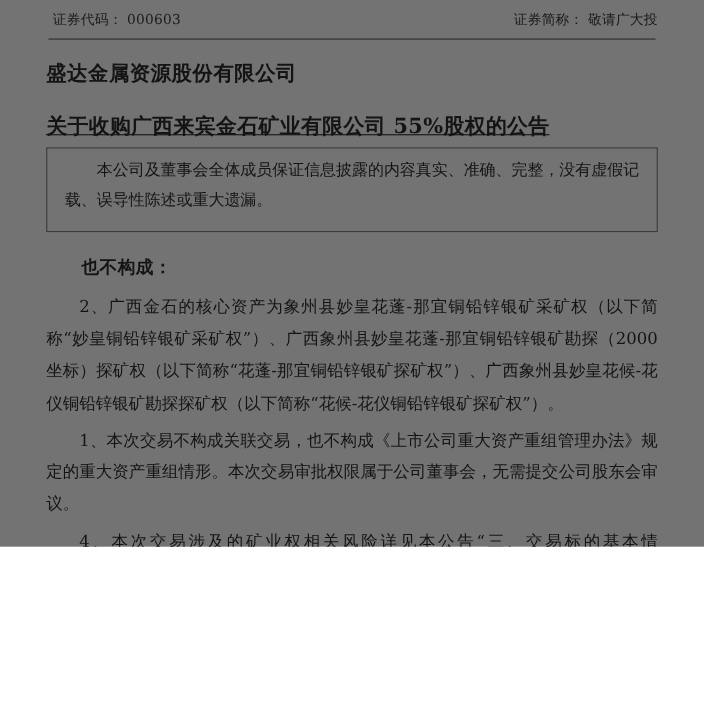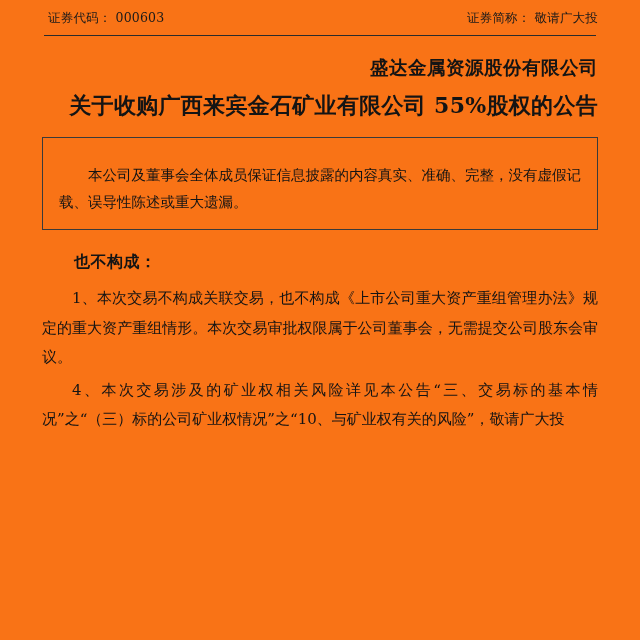--- a/index.html
+++ b/index.html
@@ -10,24 +10,24 @@
   body {
     width: 640px;
     height: 640px;
     overflow: hidden;
     font-family: "DejaVu Serif", "Liberation Serif", serif;
     color: #141414;
   }
   .page {
     position: relative;
     width: 640px;
-    height: 640px;
+    height: 497px;
     box-sizing: border-box;
     padding: 0 42px;
-    background: #f97316;
+    background: #737373;
   }
   
   .meta-row {
     display: flex;
     justify-content: space-between;
     align-items: baseline;
     font-size: 12.5px;
     letter-spacing: 0.2px;
     padding-top: 10px;
     white-space: nowrap;
@@ -44,41 +44,42 @@
 
   .rule {
     height: 1px;
     background: #2b2b2b;
     margin-top: 8px;
     margin-left: 2px;
     margin-right: 2px;
   }
 
   .title-block {
-    text-align: right;
+    text-align: left;
     margin-top: 18px;
   }
   .title-main {
     font-size: 18.5px;
     font-weight: bold;
     letter-spacing: 0.5px;
     line-height: 1.5;
   }
   .title-sub {
-    font-size: 22px;
+    font-size: 19px;
     font-weight: bold;
     letter-spacing: 0.3px;
     line-height: 1.5;
-    margin-top: 7px;
+    margin-top: 19px;
+    text-decoration: underline;
   }
 
   .notice-box {
-    margin-top: 15px;
+    margin-top: 5px;
     border: 1px solid #3a3a3a;
-    padding: 24px 16px 14px 16px;
+    padding: 7px 16px 14px 16px;
     font-size: 14.5px;
     line-height: 1.85;
     text-align: justify;
   }
   .notice-box p {
     margin: 0;
     text-indent: 2em;
   }
 
   .section-title {
@@ -126,17 +127,18 @@
     <div class="title-sub">关于收购广西来宾金石矿业有限公司 55%股权的公告</div>
   </div>
 
   <div class="notice-box">
     <p>本公司及董事会全体成员保证信息披露的内容真实、准确、完整，没有虚假记载、误导性陈述或重大遗漏。</p>
   </div>
 
   <div class="section-title">也不构成：</div>
 
   <div class="body-text">
+    <p>2、广西金石的核心资产为象州县妙皇花蓬-那宜铜铅锌银矿采矿权（以下简称“妙皇铜铅锌银矿采矿权”）、广西象州县妙皇花蓬-那宜铜铅锌银矿勘探（2000 坐标）探矿权（以下简称“花蓬-那宜铜铅锌银矿探矿权”）、广西象州县妙皇花候-花仪铜铅锌银矿勘探探矿权（以下简称“花候-花仪铜铅锌银矿探矿权”）。</p>
     <p>1、本次交易不构成关联交易，也不构成《上市公司重大资产重组管理办法》规定的重大资产重组情形。本次交易审批权限属于公司董事会，无需提交公司股东会审议。</p>
     <p>4、本次交易涉及的矿业权相关风险详见本公告“三、交易标的基本情况”之“（三）标的公司矿业权情况”之“10、与矿业权有关的风险”，敬请广大投</p>
   </div>
 
 </div>
 
 </body></html>

